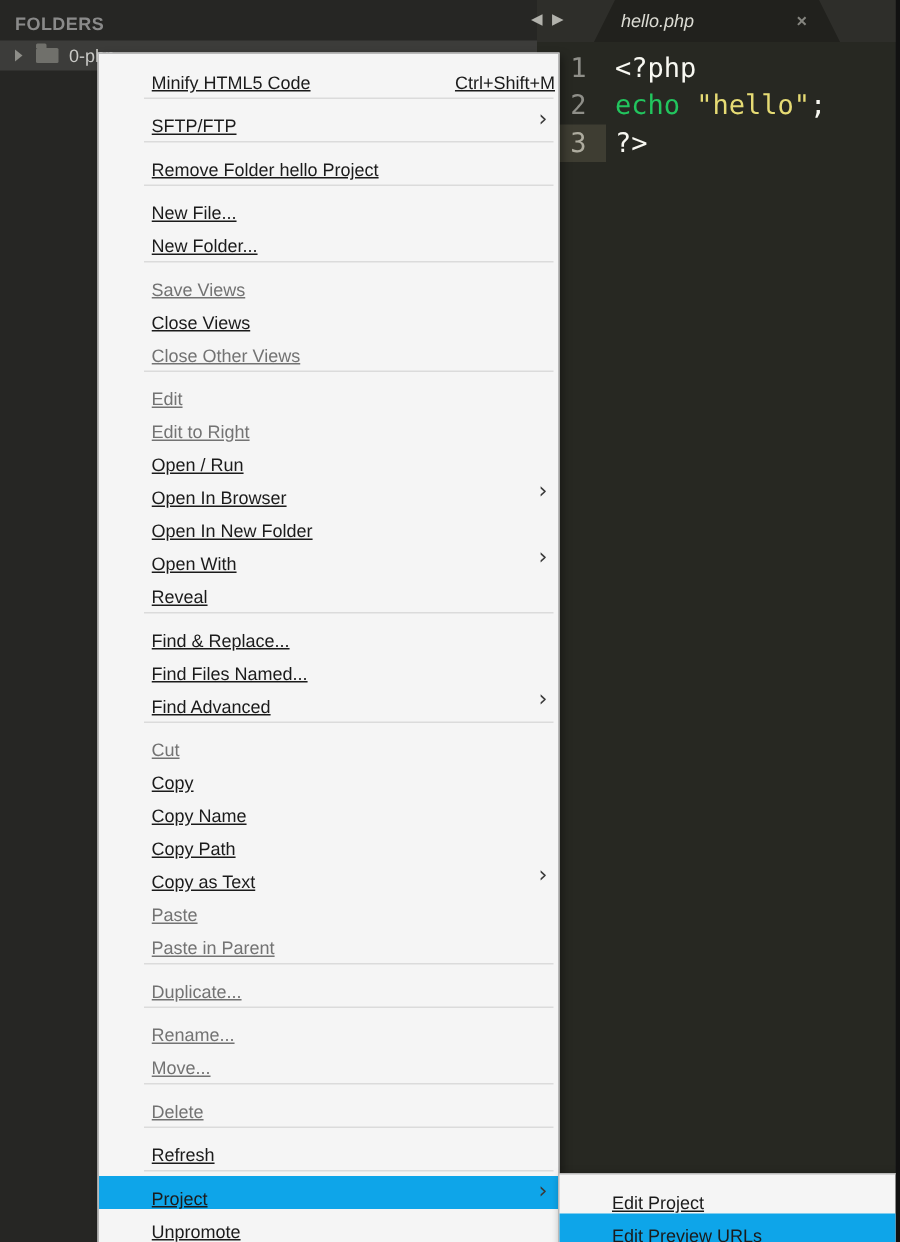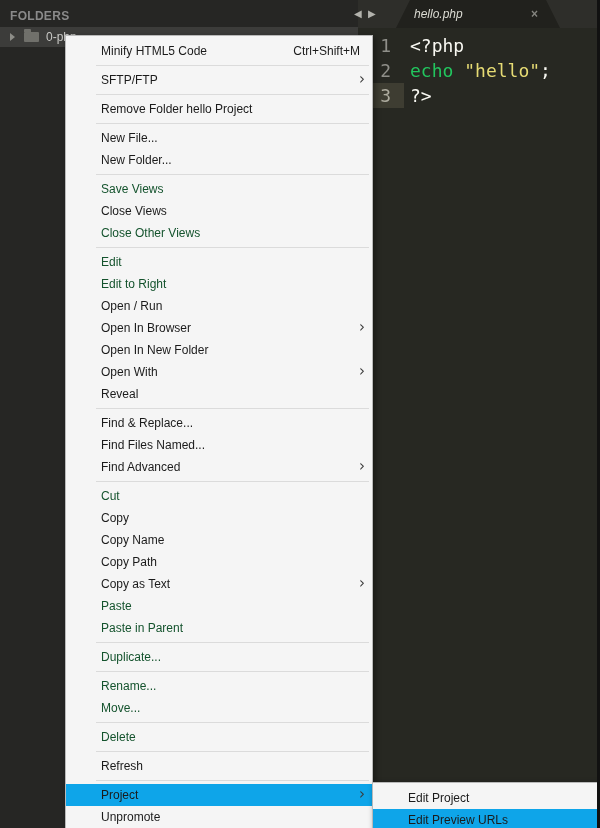--- a/index.html
+++ b/index.html
@@ -35,23 +35,23 @@
   .gutter{width:46px;box-sizing:border-box;text-align:right;padding-right:13px;color:#8f8f89;flex:none;}
   .code-line.active .gutter{background:#3e3d32;color:#aeac9f;}
   .code-text{padding-left:6px;white-space:pre;}
   .tok-plain{color:#f8f8f2;} .tok-keyword{color:#22c55e;} .tok-string{color:#e6db74;}
 
   
   .menu{position:absolute;background:#f5f5f5;border:1px solid #b9b9b9;box-sizing:border-box;
         padding-top:4px;font-size:12px;color:#1b1b1b;box-shadow:2px 2px 6px rgba(0,0,0,.4);}
   .context-menu{left:65px;top:35px;width:308px;}
   .project-submenu{left:372px;top:782px;width:228px;}
-  .menu-item{height:22px;display:flex;align-items:center;padding-left:35px;padding-right:10px;
-             position:relative;cursor:default;}
-  .menu-item.disabled{color:#14532d;}
+  .menu-item{height:22px;display:flex;align-items:flex-end;padding-left:35px;
+             position:relative;cursor:default;text-decoration:underline;}
+  .menu-item.disabled{color:#737373;}
   .menu-item.highlighted{background:#0ea5e9;}
   .menu-label{flex:1;white-space:nowrap;overflow:hidden;}
   .menu-shortcut{margin-left:8px;margin-right:2px;white-space:nowrap;}
   .menu-arrow{position:absolute;right:7px;top:50%;transform:translateY(-54%);
               font-size:15px;line-height:15px;color:#3a3a3a;font-family:"DejaVu Sans",sans-serif;}
   .menu-sep{height:1px;background:#dbdbdb;margin:3px 3px 3px 30px;}
 </style>
 </head>
 <body>
 

